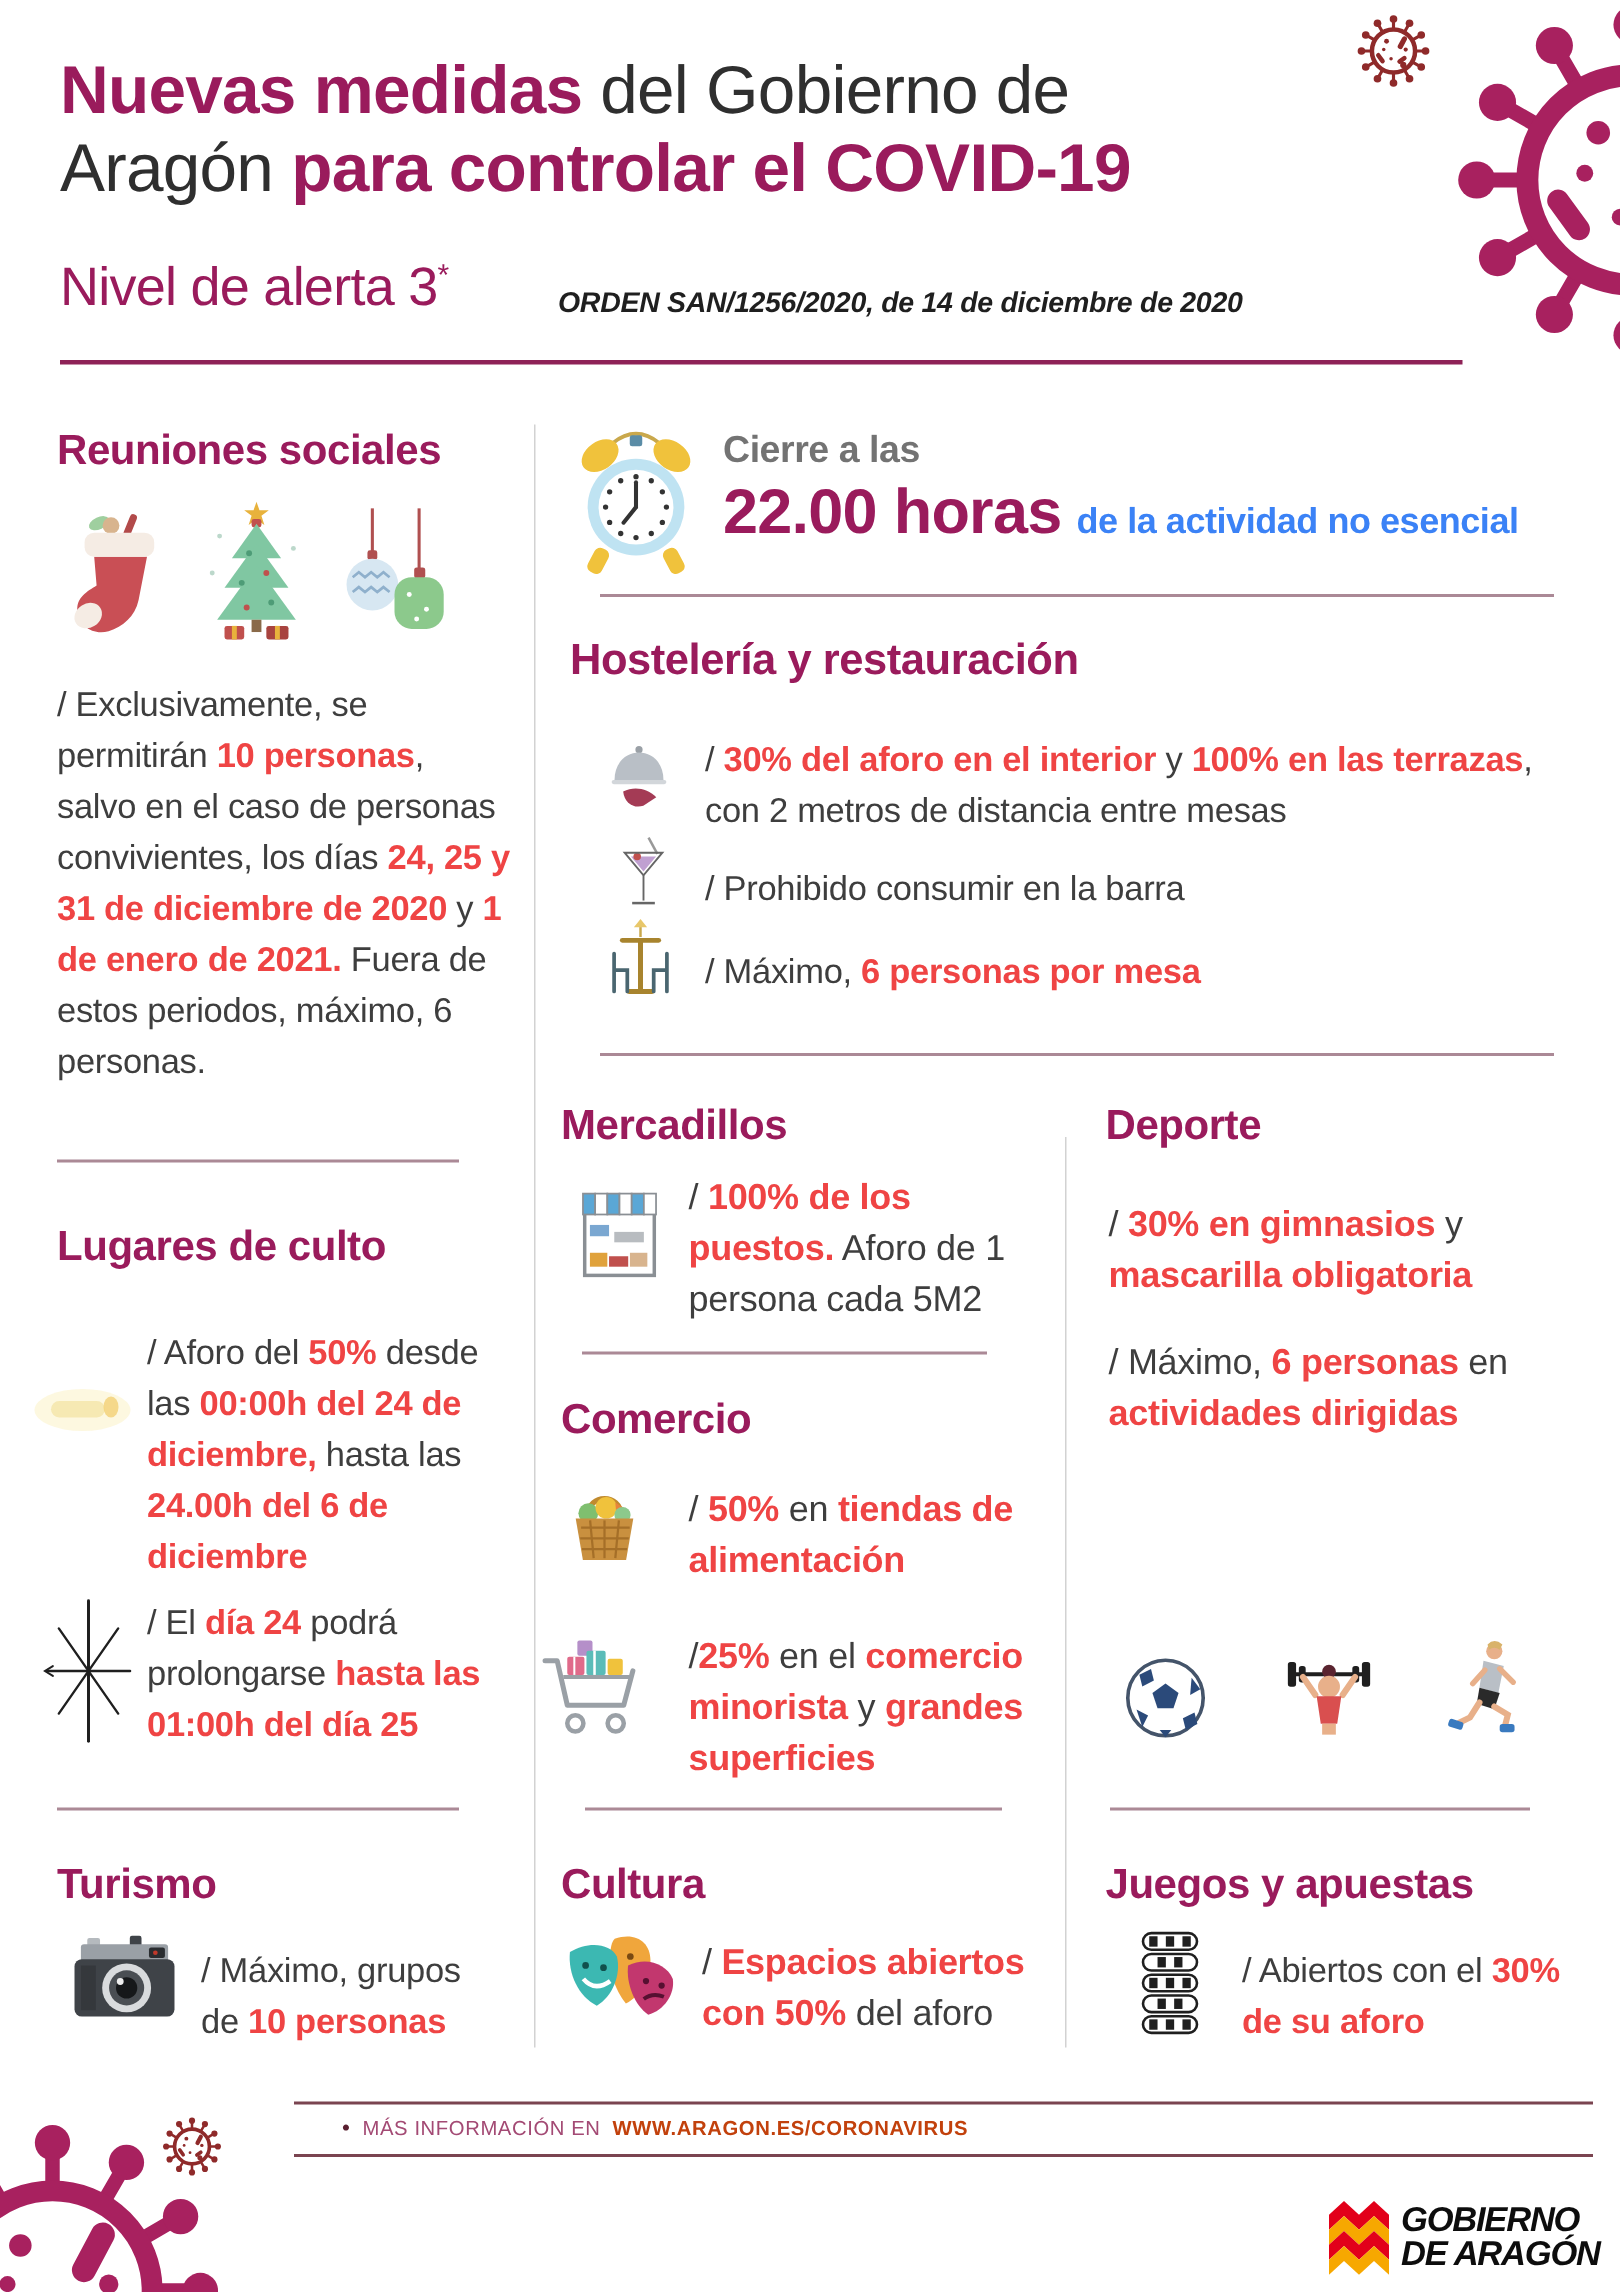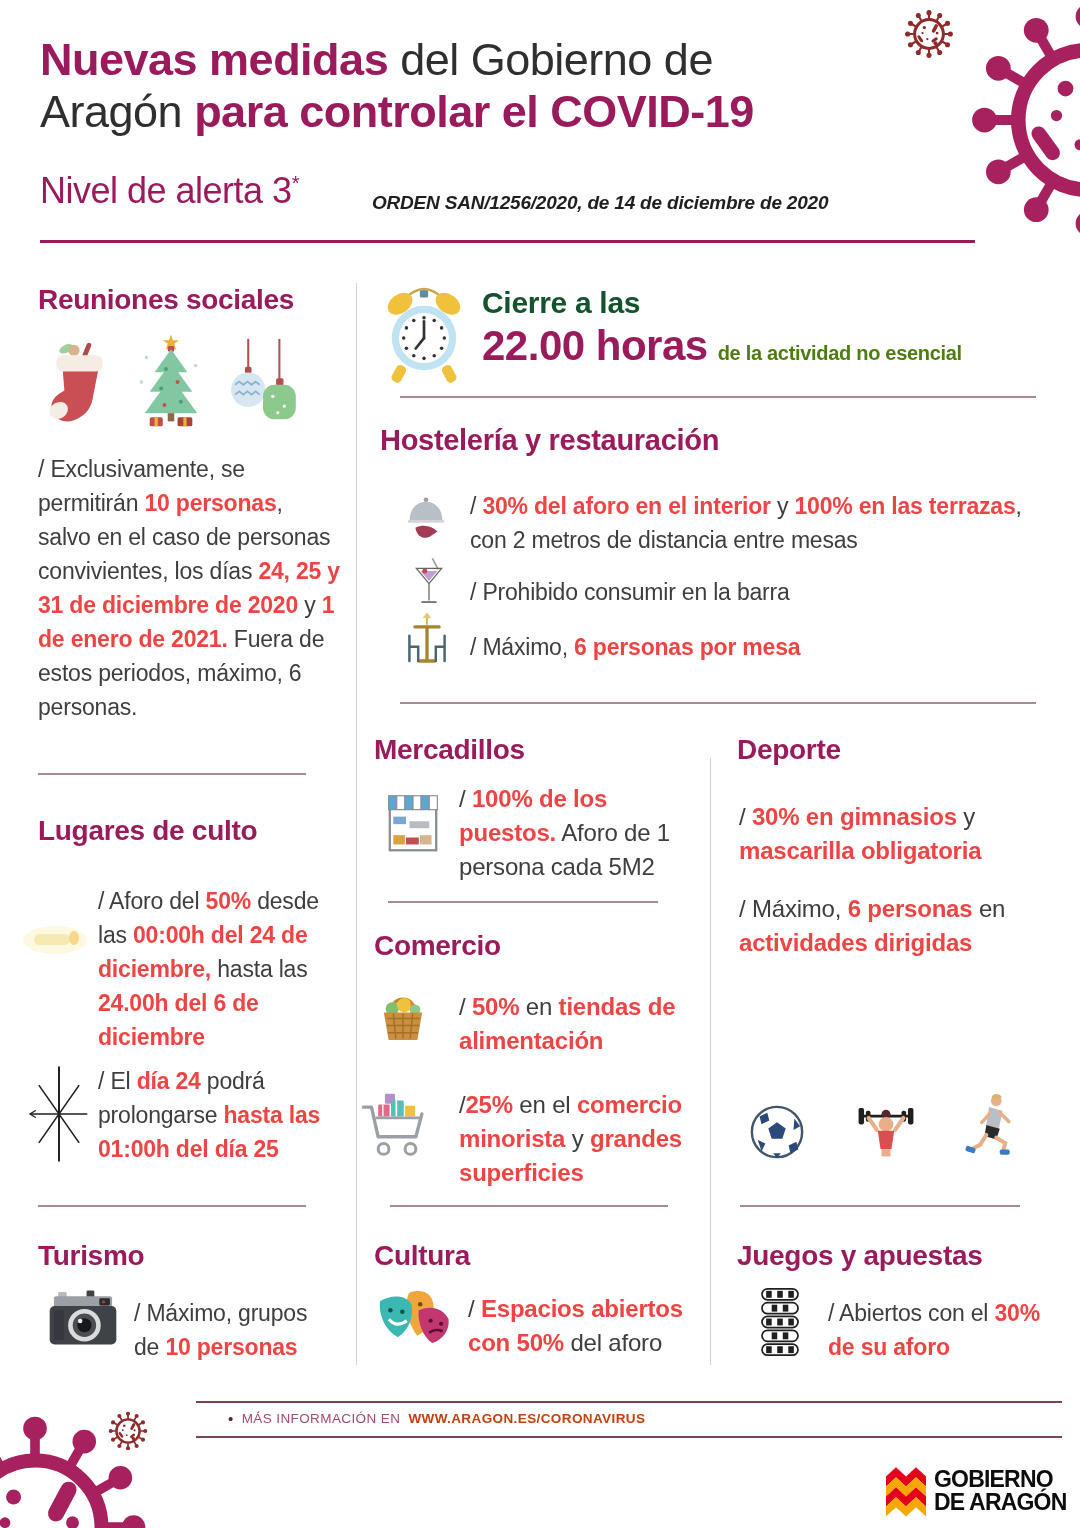--- a/index.html
+++ b/index.html
@@ -54,24 +54,24 @@
   #culto-item1{left:98px;top:884px;width:246px;}
   #icon-star{left:26px;top:1064px;}
   #culto-item2{left:98px;top:1064px;width:246px;}
   #turismo-title{left:38px;top:1240px;}
   #icon-camera{left:44px;top:1288px;}
   #turismo-body{left:134px;top:1296px;width:200px;}
 
   
   #icon-clock{left:372px;top:281px;}
   #closure-text{left:482px;top:286px;width:560px;}
-  #closure-line1{font-size:30px;font-weight:bold;color:#14532d;letter-spacing:-0.3px;}
+  #closure-line1{font-size:25px;font-weight:bold;color:#737373;letter-spacing:-0.3px;}
   #closure-line2{display:flex;align-items:baseline;gap:10px;margin-top:2px;}
   #closure-time{font-size:42px;font-weight:bold;color:var(--accent);letter-spacing:-0.5px;}
-  #closure-suffix{font-size:20px;font-weight:bold;color:#4d7c0f;letter-spacing:-0.3px;}
+  #closure-suffix{font-size:24px;font-weight:bold;color:#3b82f6;letter-spacing:-0.3px;}
 
   
   #hosteleria-title{left:380px;top:424px;font-size:29px;}
   #icon-cloche{left:402px;top:490px;}
   #hosteleria-item1{left:470px;top:489px;width:566px;}
   #icon-cocktail{left:408px;top:546px;}
   #hosteleria-item2{left:470px;top:575px;width:540px;}
   #icon-table{left:394px;top:610px;}
   #hosteleria-item3{left:470px;top:630px;width:540px;}
 
@@ -101,21 +101,21 @@
   #juegos-title{left:737px;top:1240px;}
   #icon-chips{left:752px;top:1286px;}
   #juegos-body{left:828px;top:1296px;width:224px;}
 
   
   #footer-line1{left:196px;top:1401px;width:866px;height:2px;background:var(--footer-line);}
   #footer-line2{left:196px;top:1436px;width:866px;height:2px;background:var(--footer-line);}
   #footer-info{left:228px;top:1410px;font-size:13.5px;letter-spacing:.4px;color:#a34a74;display:flex;align-items:center;gap:8px;}
   #footer-info .bullet{color:#5a2030;font-size:15px;}
   #footer-info b{color:#c2410c;}
-  #logo{left:886px;top:1464px;display:flex;align-items:center;gap:8px;}
+  #logo{left:886px;top:1464px;display:flex;align-items:center;gap:8px;font-style:italic;}
   #logo-text{font-size:23px;font-weight:bold;color:#0d0d0d;line-height:.98;letter-spacing:-0.8px;}
 
   
   #virus-big-tr{left:962px;top:-6px;color:var(--virus);}
   #virus-small-tr{left:903px;top:8px;color:var(--virus-small);}
   #virus-big-bl{left:-85px;top:1407px;color:var(--virus);}
   #virus-small-bl{left:107px;top:1410px;color:var(--virus-small);}
 </style>
 </head>
 <body>

